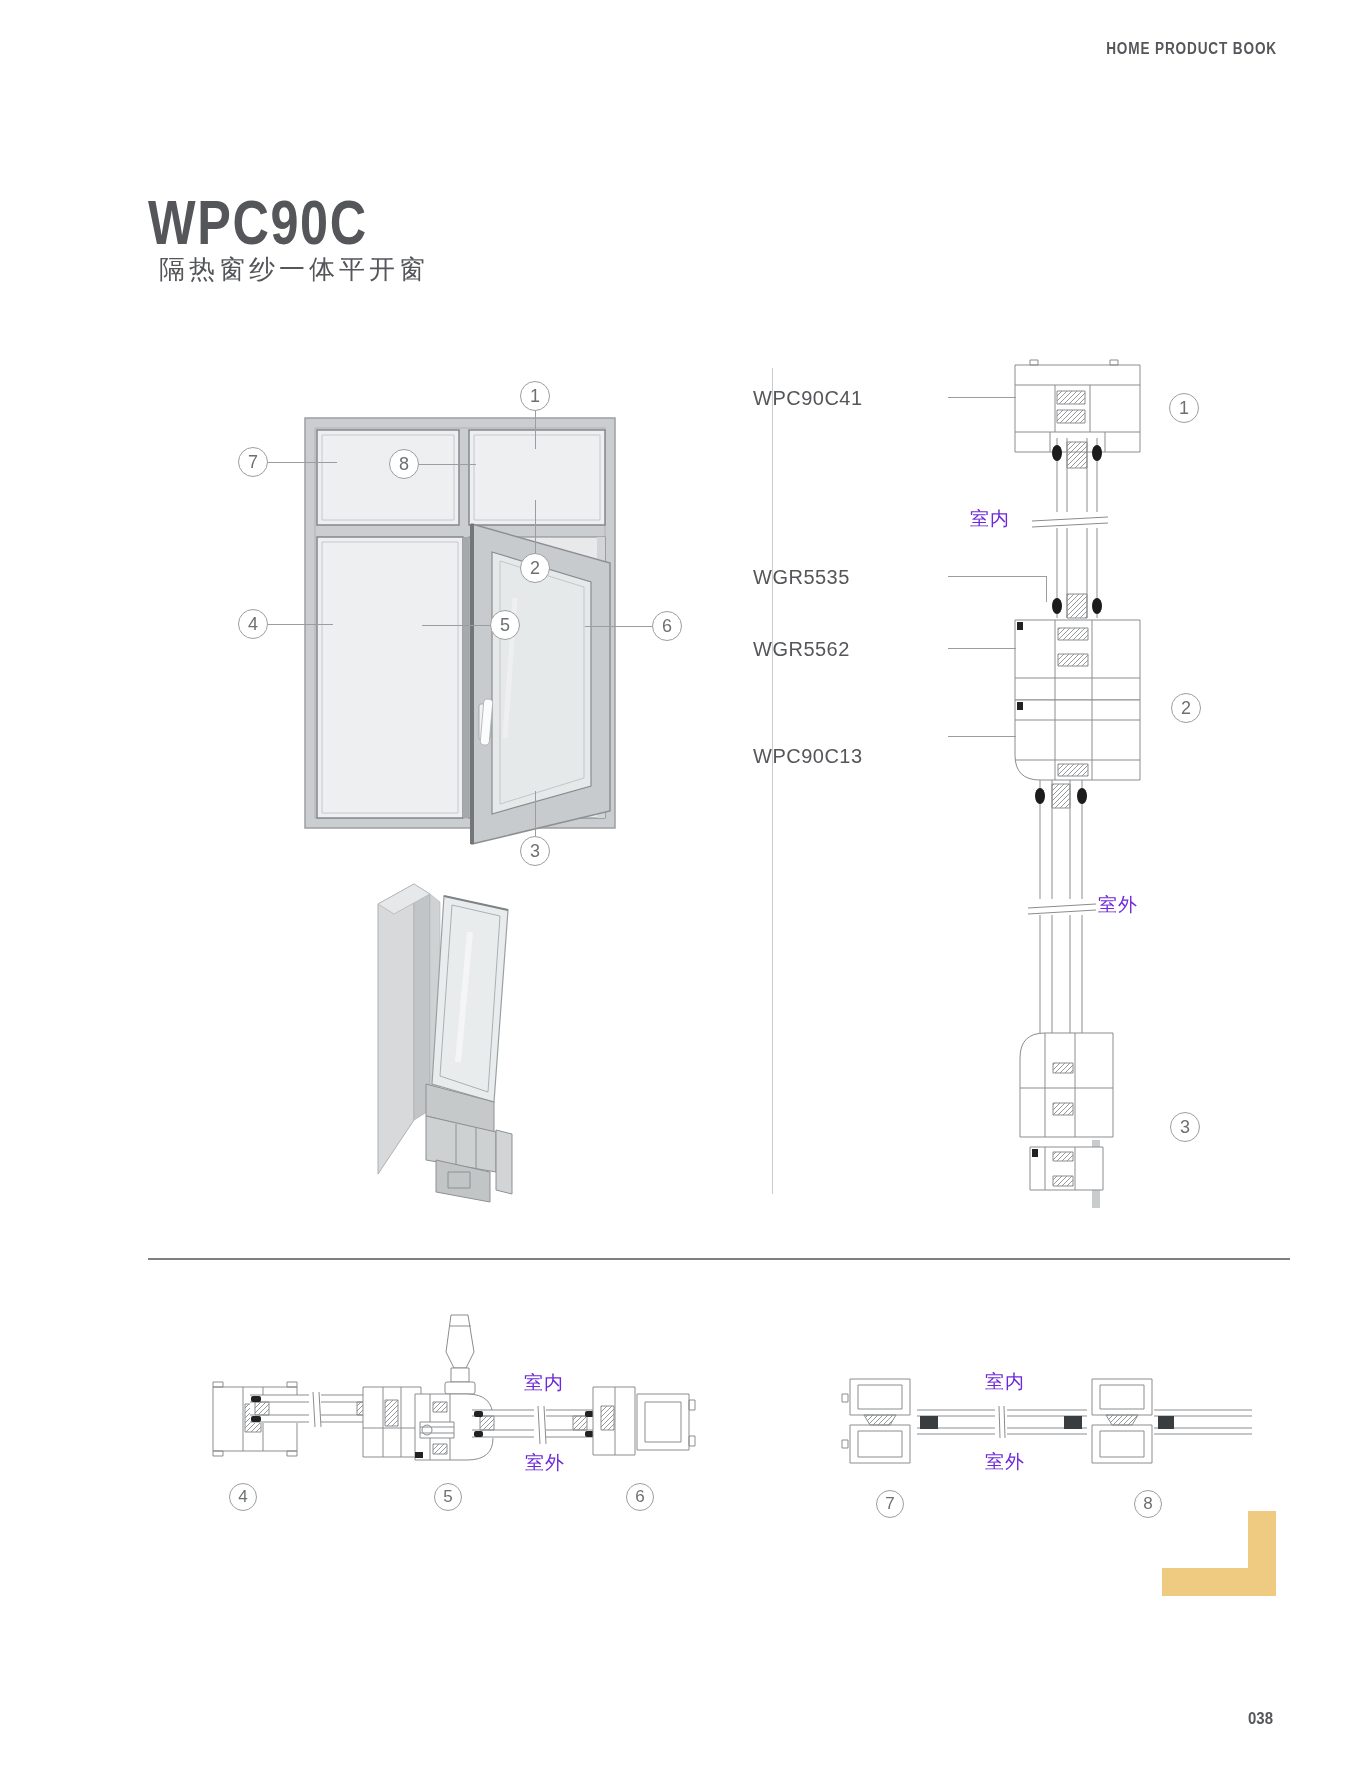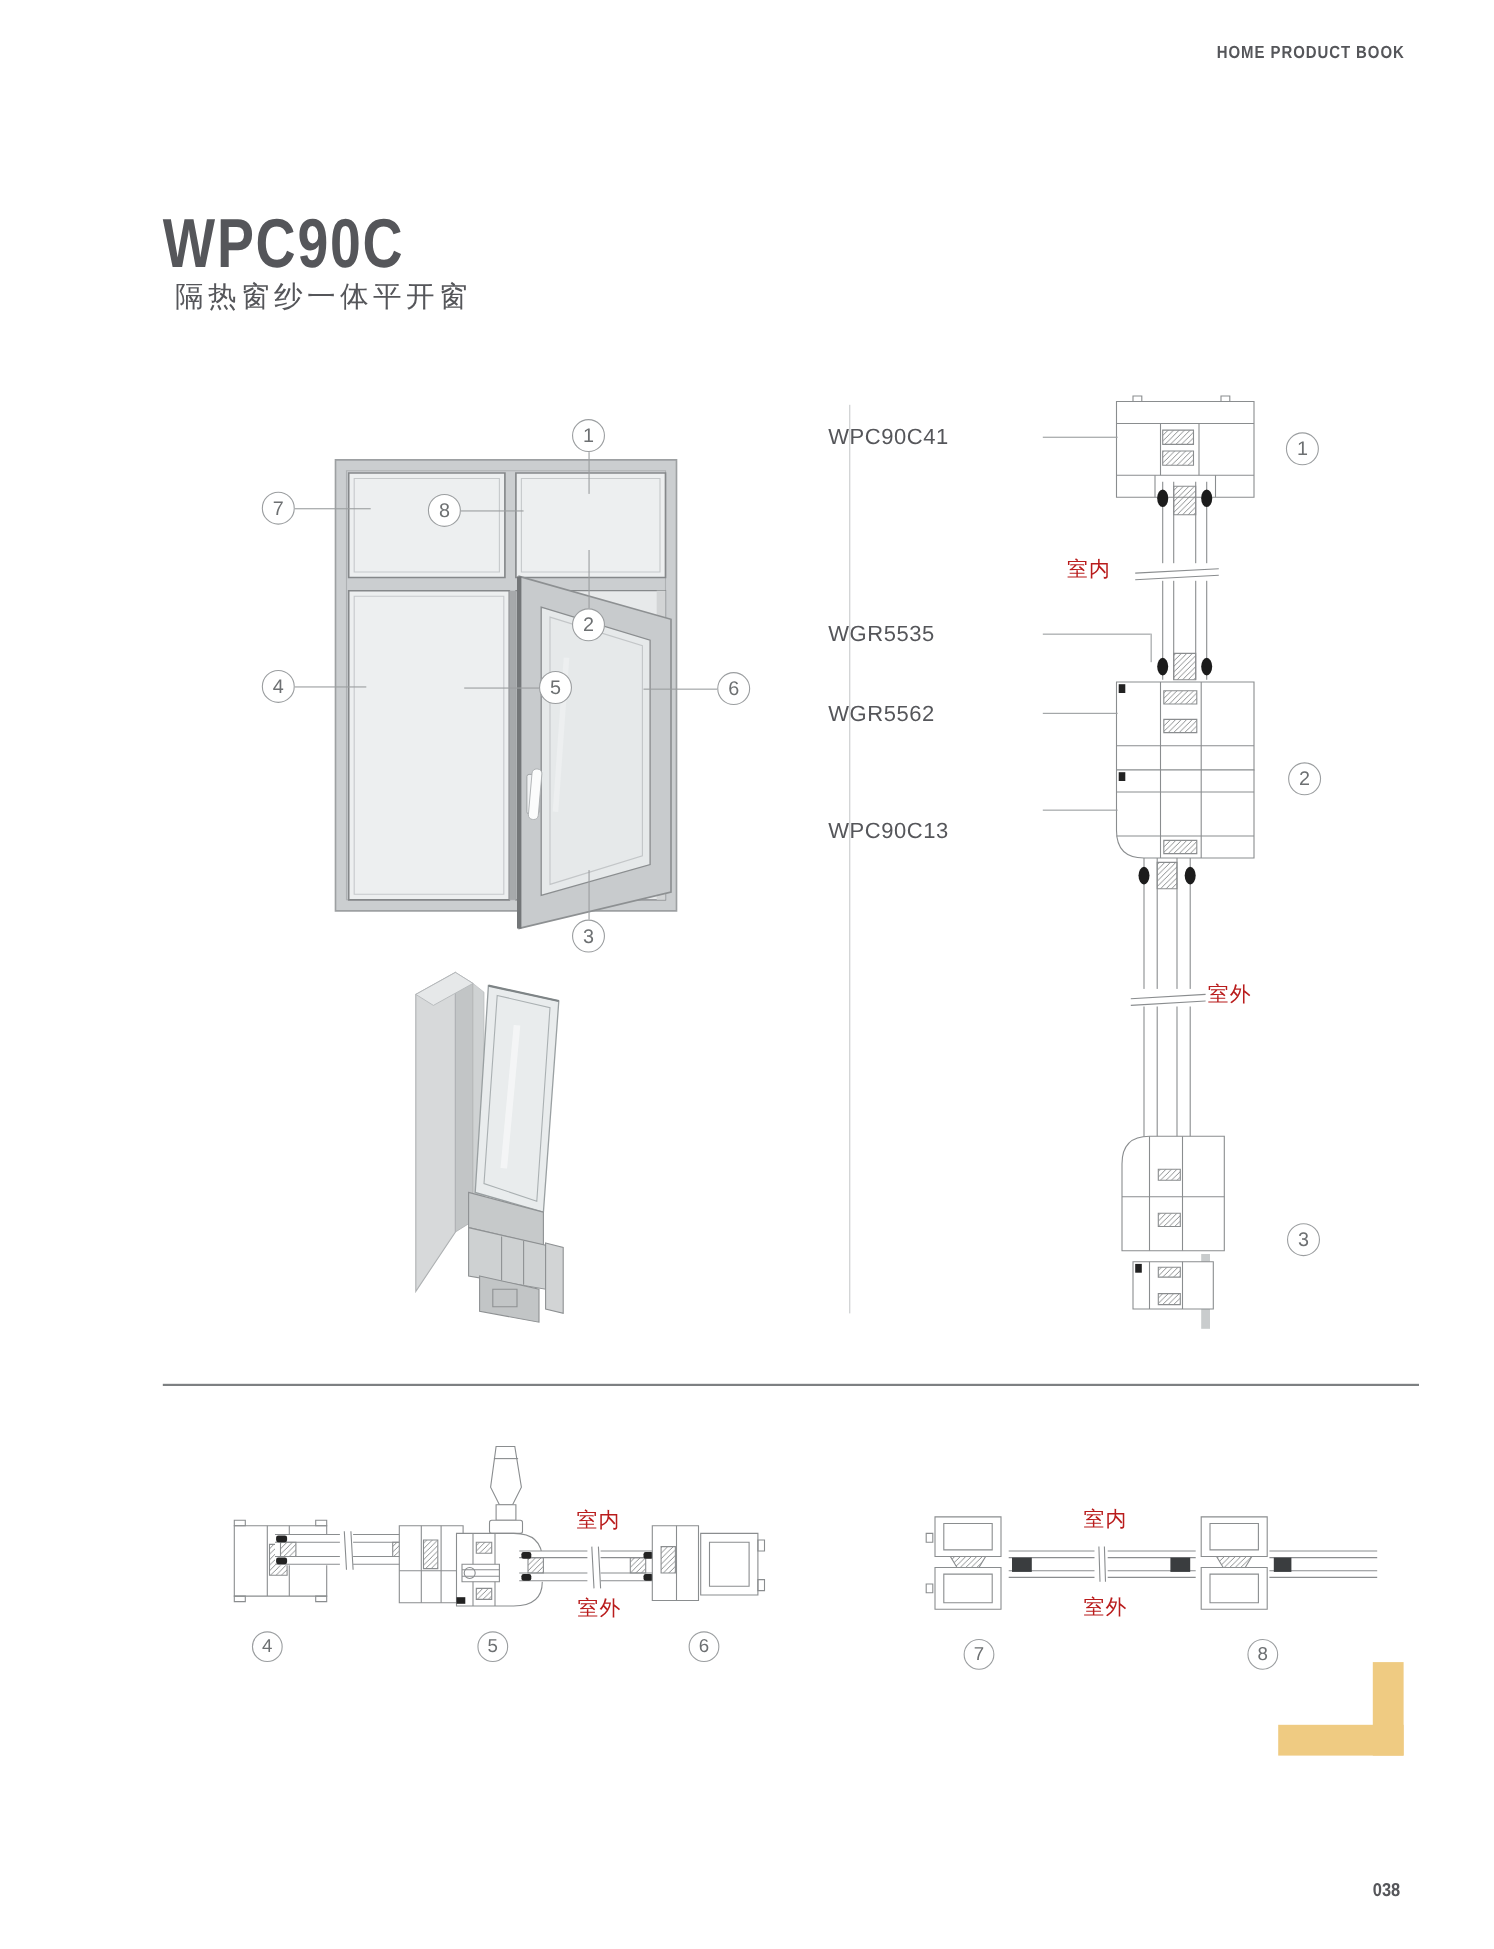--- a/index.html
+++ b/index.html
@@ -20,21 +20,21 @@
            border:1.4px solid #9b9ea0;box-sizing:border-box;display:flex;align-items:center;
            justify-content:center;font-size:18px;color:#6d7072;}
   .callout.small{width:28px;height:28px;font-size:17px;}
   
   .leader{position:absolute;background:#9b9ea0;}
   .hline{height:1px;}
   .vline{width:1px;}
   
   .code-label{position:absolute;width:185px;text-align:left;font-size:20px;line-height:26px;
               color:#55565a;letter-spacing:.5px;}
-  .cjk{position:absolute;font-size:19px;line-height:26px;color:#b91c1c;letter-spacing:1px;white-space:nowrap;}
+  .cjk{position:absolute;font-size:19px;line-height:26px;color:#6d28d9;letter-spacing:1px;white-space:nowrap;}
   .divider-v{position:absolute;left:772px;top:368px;width:1px;height:826px;background:#c9cbcc;}
   .rule-h{position:absolute;left:148px;top:1258px;width:1142px;height:2px;background:#7d8082;}
   
   .corner-h{position:absolute;left:1162px;top:1568px;width:114px;height:28px;background:#efcb82;}
   .corner-v{position:absolute;left:1248px;top:1511px;width:28px;height:85px;background:#efcb82;}
   svg{position:absolute;overflow:visible;}
   svg *{vector-effect:non-scaling-stroke;}
 </style>
 </head>
 <body>

